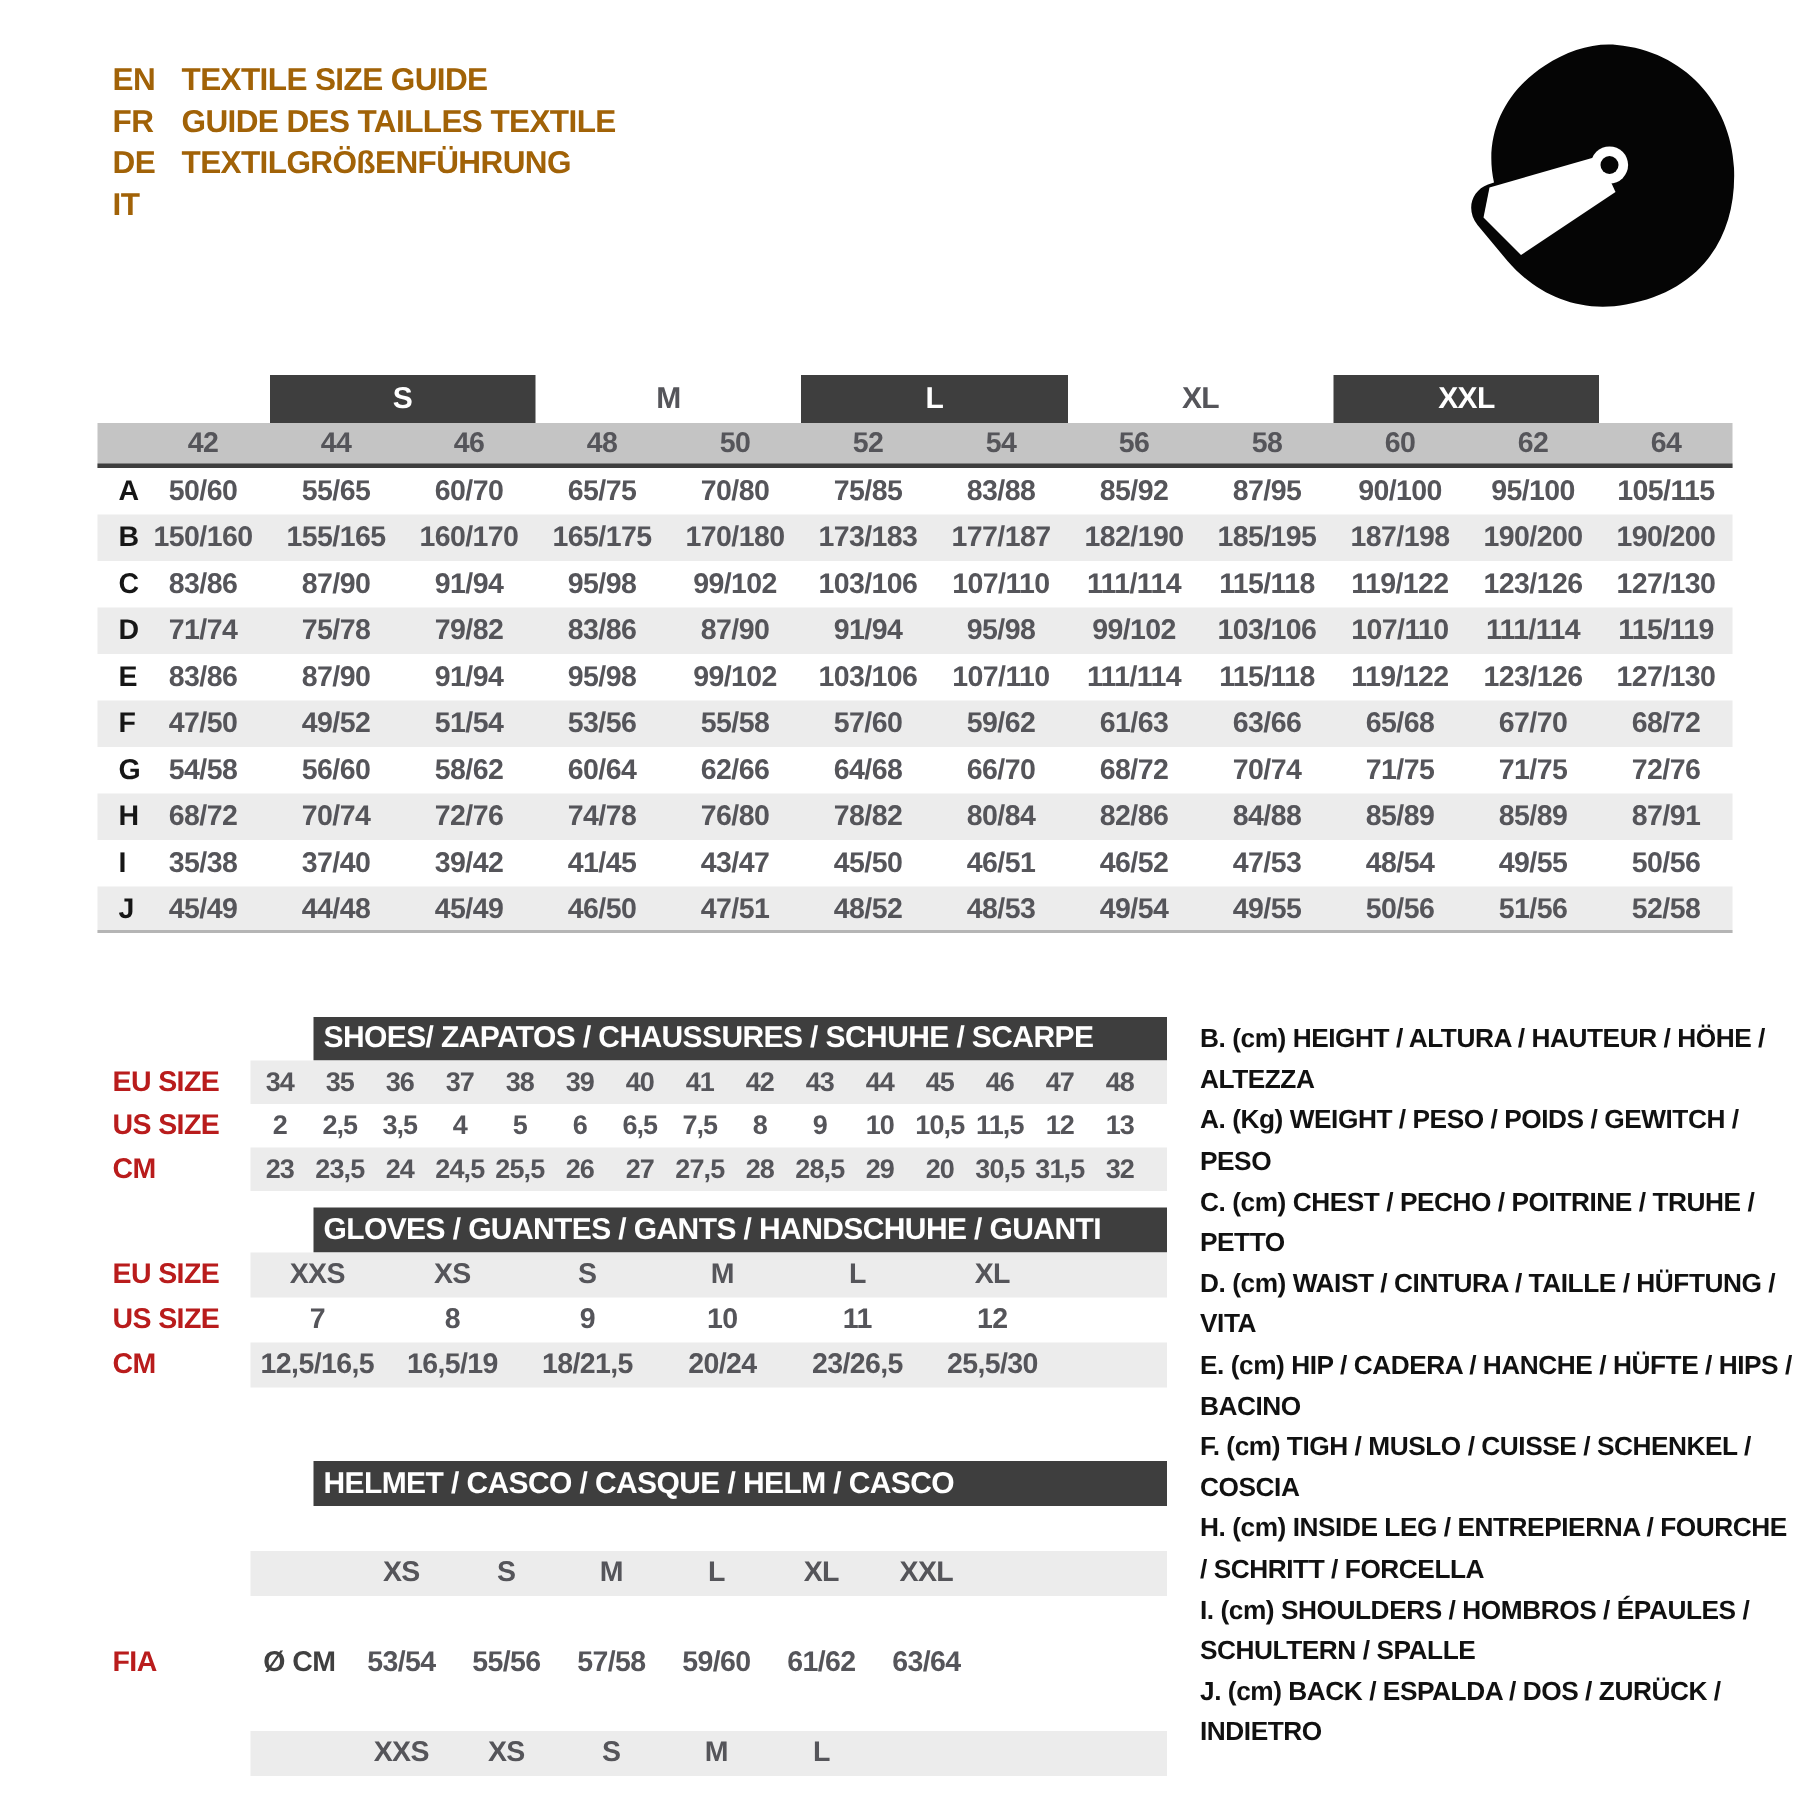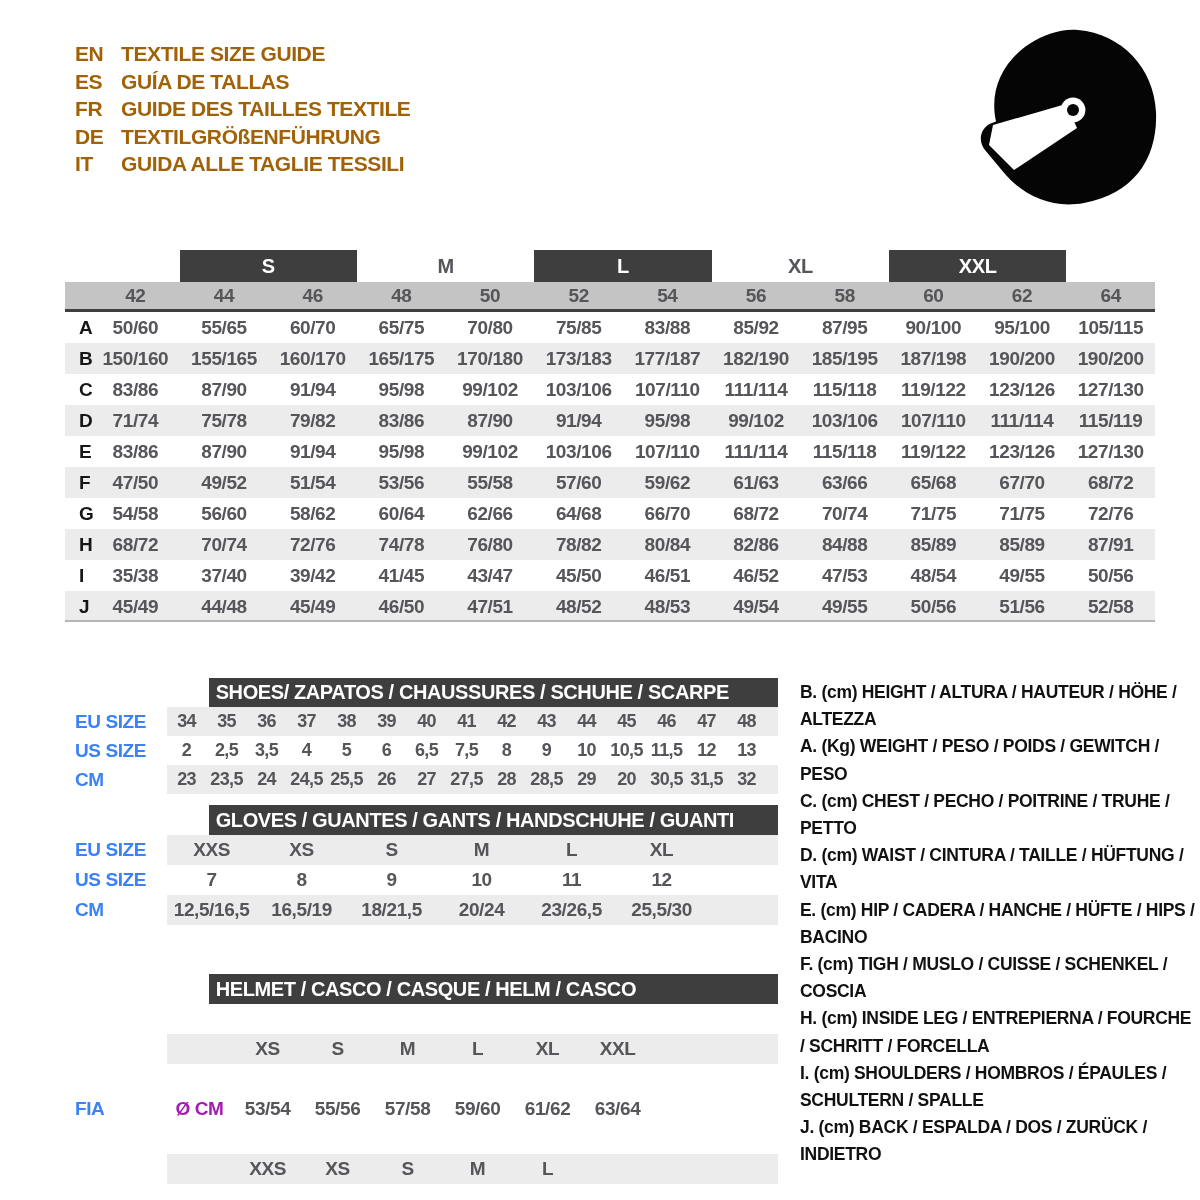--- a/index.html
+++ b/index.html
@@ -26,25 +26,25 @@
   .mt-row.alt{background:#ececec;}
   .mt-row:last-child{border-bottom:2px solid #b5b5b5;box-sizing:border-box;}
   .mt-label{color:#161616;padding-left:14px;}
   .mt-cell{text-align:center;white-space:nowrap;}
   
   .subtable{position:absolute;left:75px;width:703px;font-size:19px;letter-spacing:-0.4px;}
   .st-titlerow{display:flex;gap:36px;}
   .st-spacer{width:103px;}
   .st-title{width:600px;background:#3e3e3e;color:#fff;font-size:20px;padding-left:7px;box-sizing:border-box;white-space:nowrap;}
   .st-row{display:flex;}
-  .st-rowlabel{width:103px;color:#3b82f6;font-size:19px;}
+  .st-rowlabel{width:103px;color:#b91c1c;font-size:19px;}
   .st-cells{width:688px;display:grid;}
   .st-cells.gray{background:#ececec;}
   .st-cell{text-align:center;color:#55555a;white-space:nowrap;}
-  .st-cell.prefix{color:#a21caf;}
+  .st-cell.prefix{color:#404040;}
   .shoes .st-title,.shoes .st-row{height:29px;line-height:29px;}
   .shoes .st-cells{grid-template-columns:repeat(15,40px);font-size:18px;letter-spacing:-0.6px;}
   .gloves .st-title,.gloves .st-row{height:30px;line-height:30px;}
   .gloves .st-cells{grid-template-columns:repeat(6,90px) 1fr;}
   .helmet .st-title,.helmet .st-row{height:30px;line-height:30px;margin-top:30px;}
   .helmet .st-cells{grid-template-columns:66px repeat(6,70px) 1fr;}
   
   .legend{position:absolute;left:800px;top:679px;width:398px;font-size:17.5px;letter-spacing:-0.3px;color:#111;}
   .legend-item{line-height:27.2px;}
 </style>
@@ -52,34 +52,29 @@
 <body>
 
 <div class="page">
 
   <div class="lang-block" id="langBlock">
       <div class="lang-row">
         <div class="lang-code" style="display: inline-block;">EN</div>
         <div class="lang-title">TEXTILE SIZE GUIDE</div>
       </div>
       <div class="lang-row">
-        <div class="lang-code" style="display: inline-block;">ES</div>
-        <div class="lang-title">GUÍA DE TALLAS</div>
-      </div>
-      <div class="lang-row">
         <div class="lang-code" style="display: inline-block;">FR</div>
         <div class="lang-title">GUIDE DES TAILLES TEXTILE</div>
       </div>
       <div class="lang-row">
         <div class="lang-code" style="display: inline-block;">DE</div>
         <div class="lang-title">TEXTILGRÖßENFÜHRUNG</div>
       </div>
       <div class="lang-row">
         <div class="lang-code" style="display: inline-block;">IT</div>
-        <div class="lang-title">GUIDA ALLE TAGLIE TESSILI</div>
       </div>
     </div>
 
   <div class="helmet-icon">
     <svg viewBox="0 0 100 95" width="200" height="190" aria-hidden="true">
       <path d="M 55 4 C 77 6 93 23 94 45 C 95 68 83 86 58 90.5 C 42 93.5 28 87 18.5 76 L 8.5 64 C 4.5 59 6.5 52.5 12 50.5 L 14 49.8 C 10.5 34 17.5 19.5 31 10.8 C 38.5 6 47 3.2 55 4 Z" fill="#050505"></path>
       <polygon points="12.5,51.5 49,41 54.5,53 23,74 10.5,61.5" fill="#ffffff"></polygon>
       <circle cx="52.5" cy="44" r="6.2" fill="#ffffff"></circle>
       <circle cx="52.5" cy="44" r="3" fill="#050505"></circle>
     </svg>

